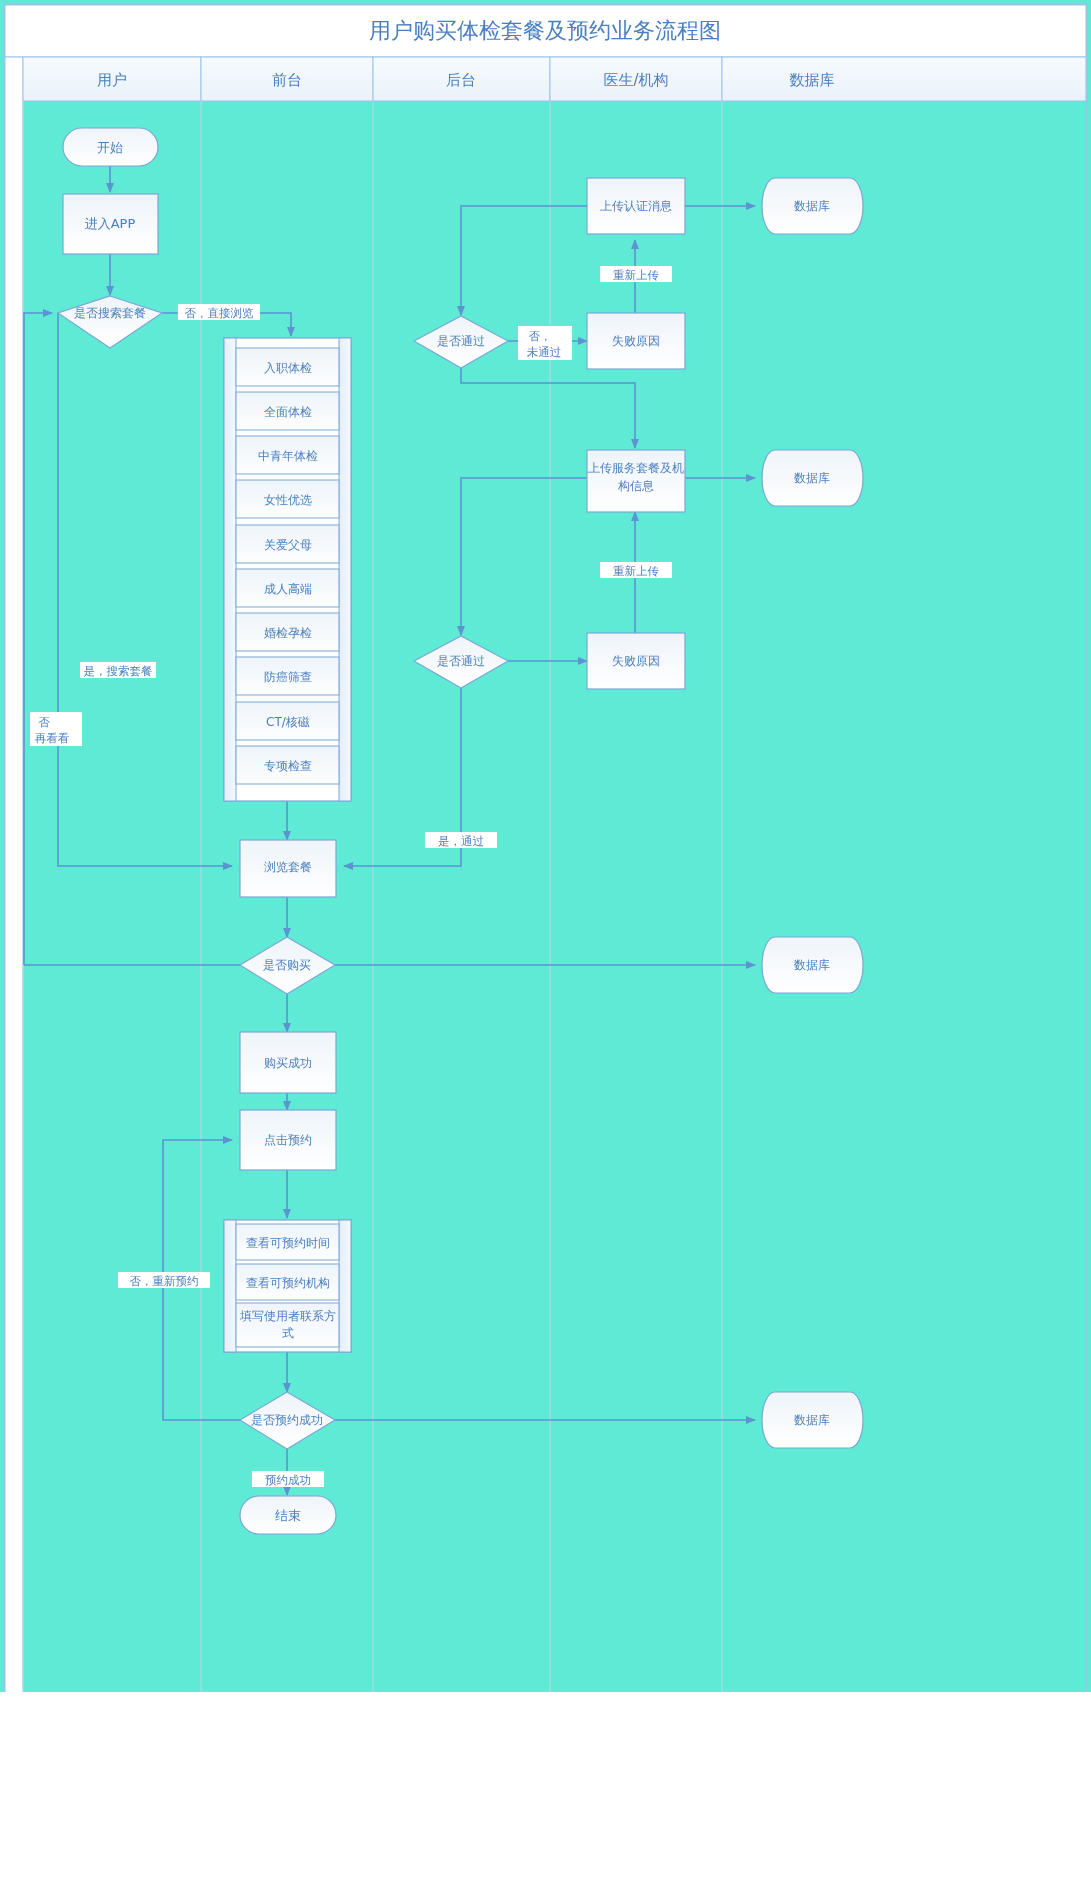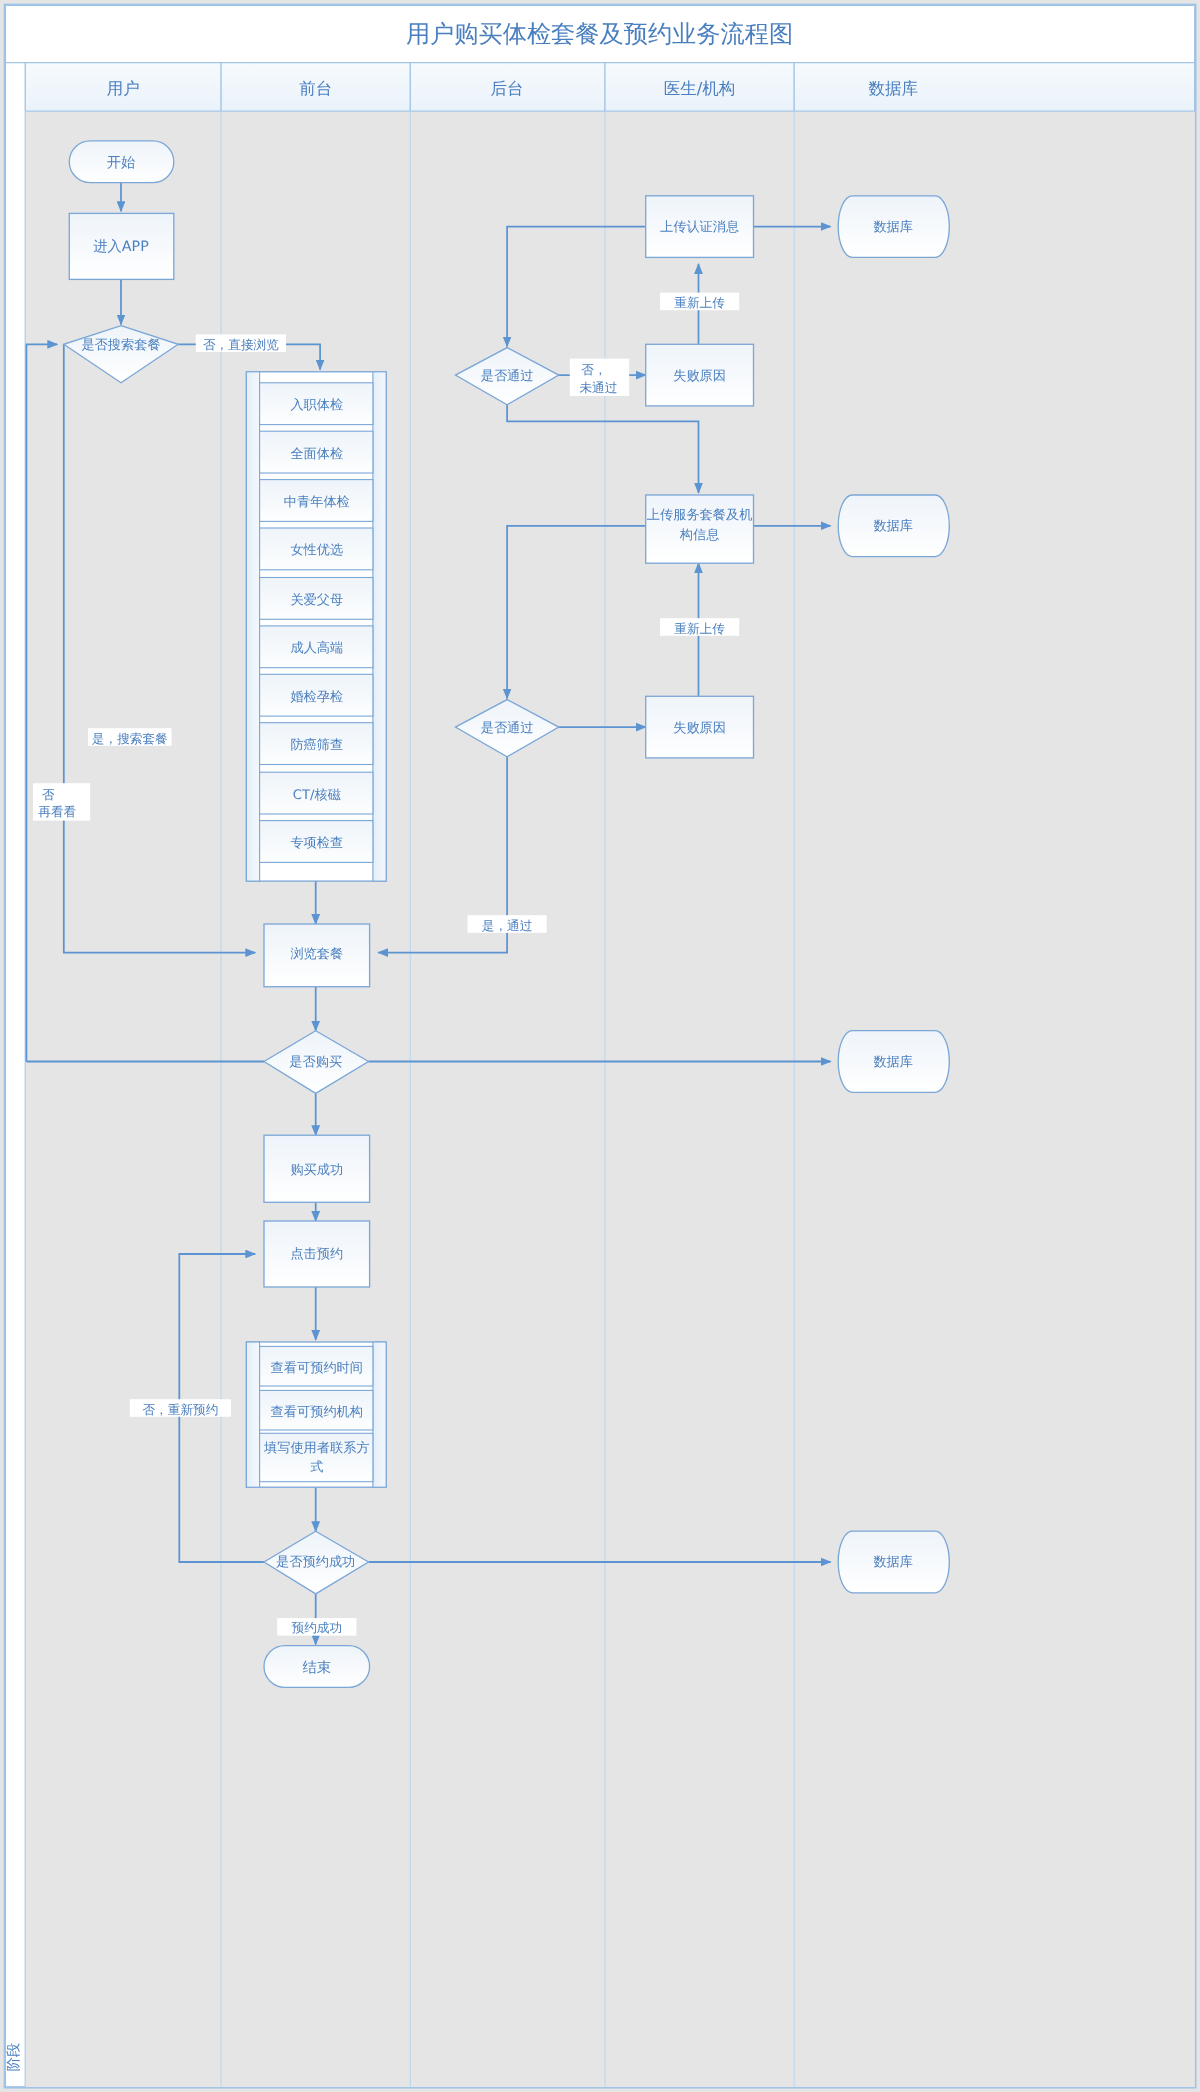--- a/index.html
+++ b/index.html
@@ -1,17 +1,17 @@
 <!DOCTYPE html>
 <html><head>
 <meta charset="utf-8">
 <style>
   html,body{margin:0;padding:0;background:#ffffff;}
   body{font-family:"DejaVu Sans","Liberation Sans",sans-serif;}
-  #page{position:relative;width:1091px;height:1902px;background:#e5e5e5;overflow:hidden;}
+  #page{position:relative;width:1091px;height:1692px;background:#5eead4;overflow:hidden;}
   svg{display:block;}
   .nodetxt{font-size:13px;fill:#4a7fbf;}
 </style>
 </head>
 <body>
 
 <div id="page">
   <svg width="1091" height="1902" viewBox="0 0 1091 1902" xmlns="http://www.w3.org/2000/svg">
     <defs>
       <linearGradient id="boxgrad" x1="0" y1="0" x2="0" y2="1">

